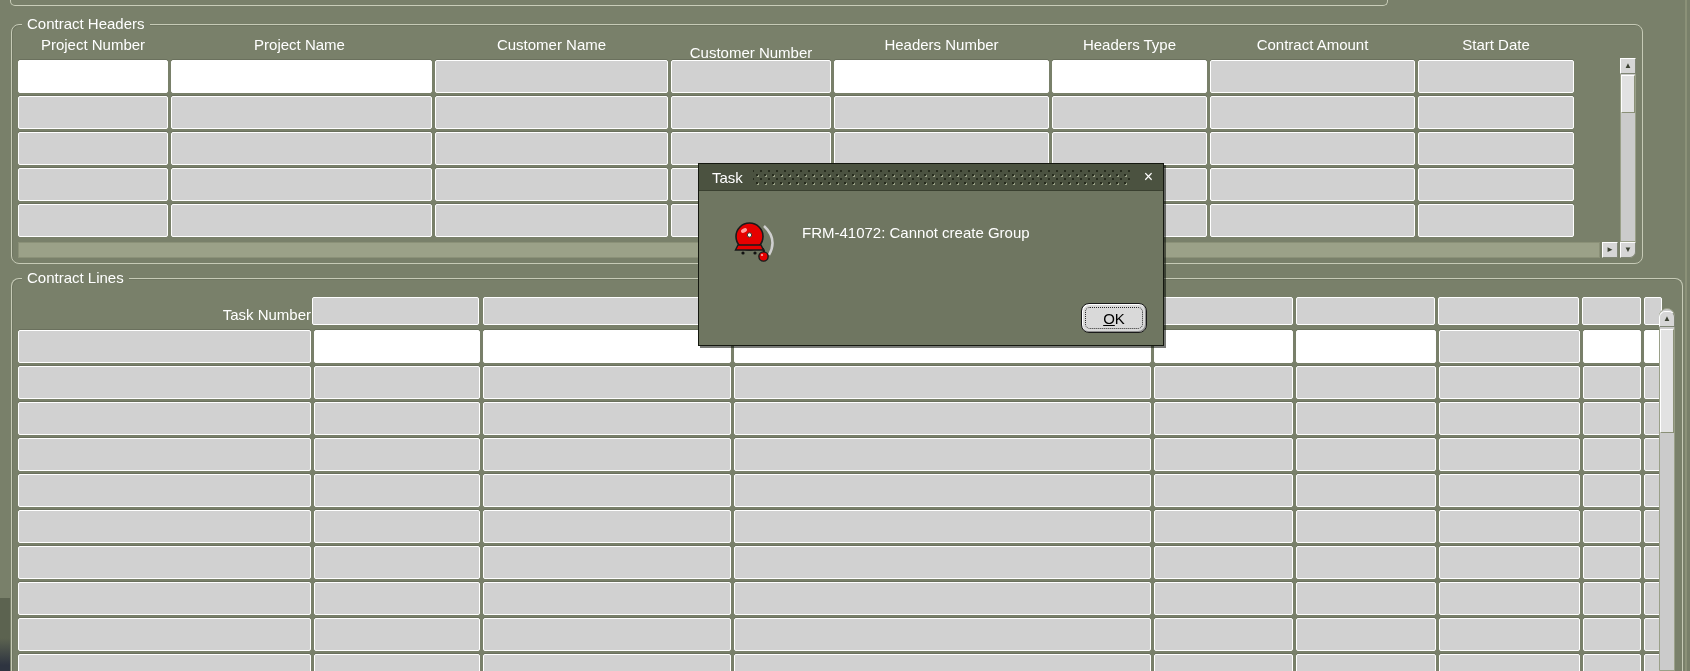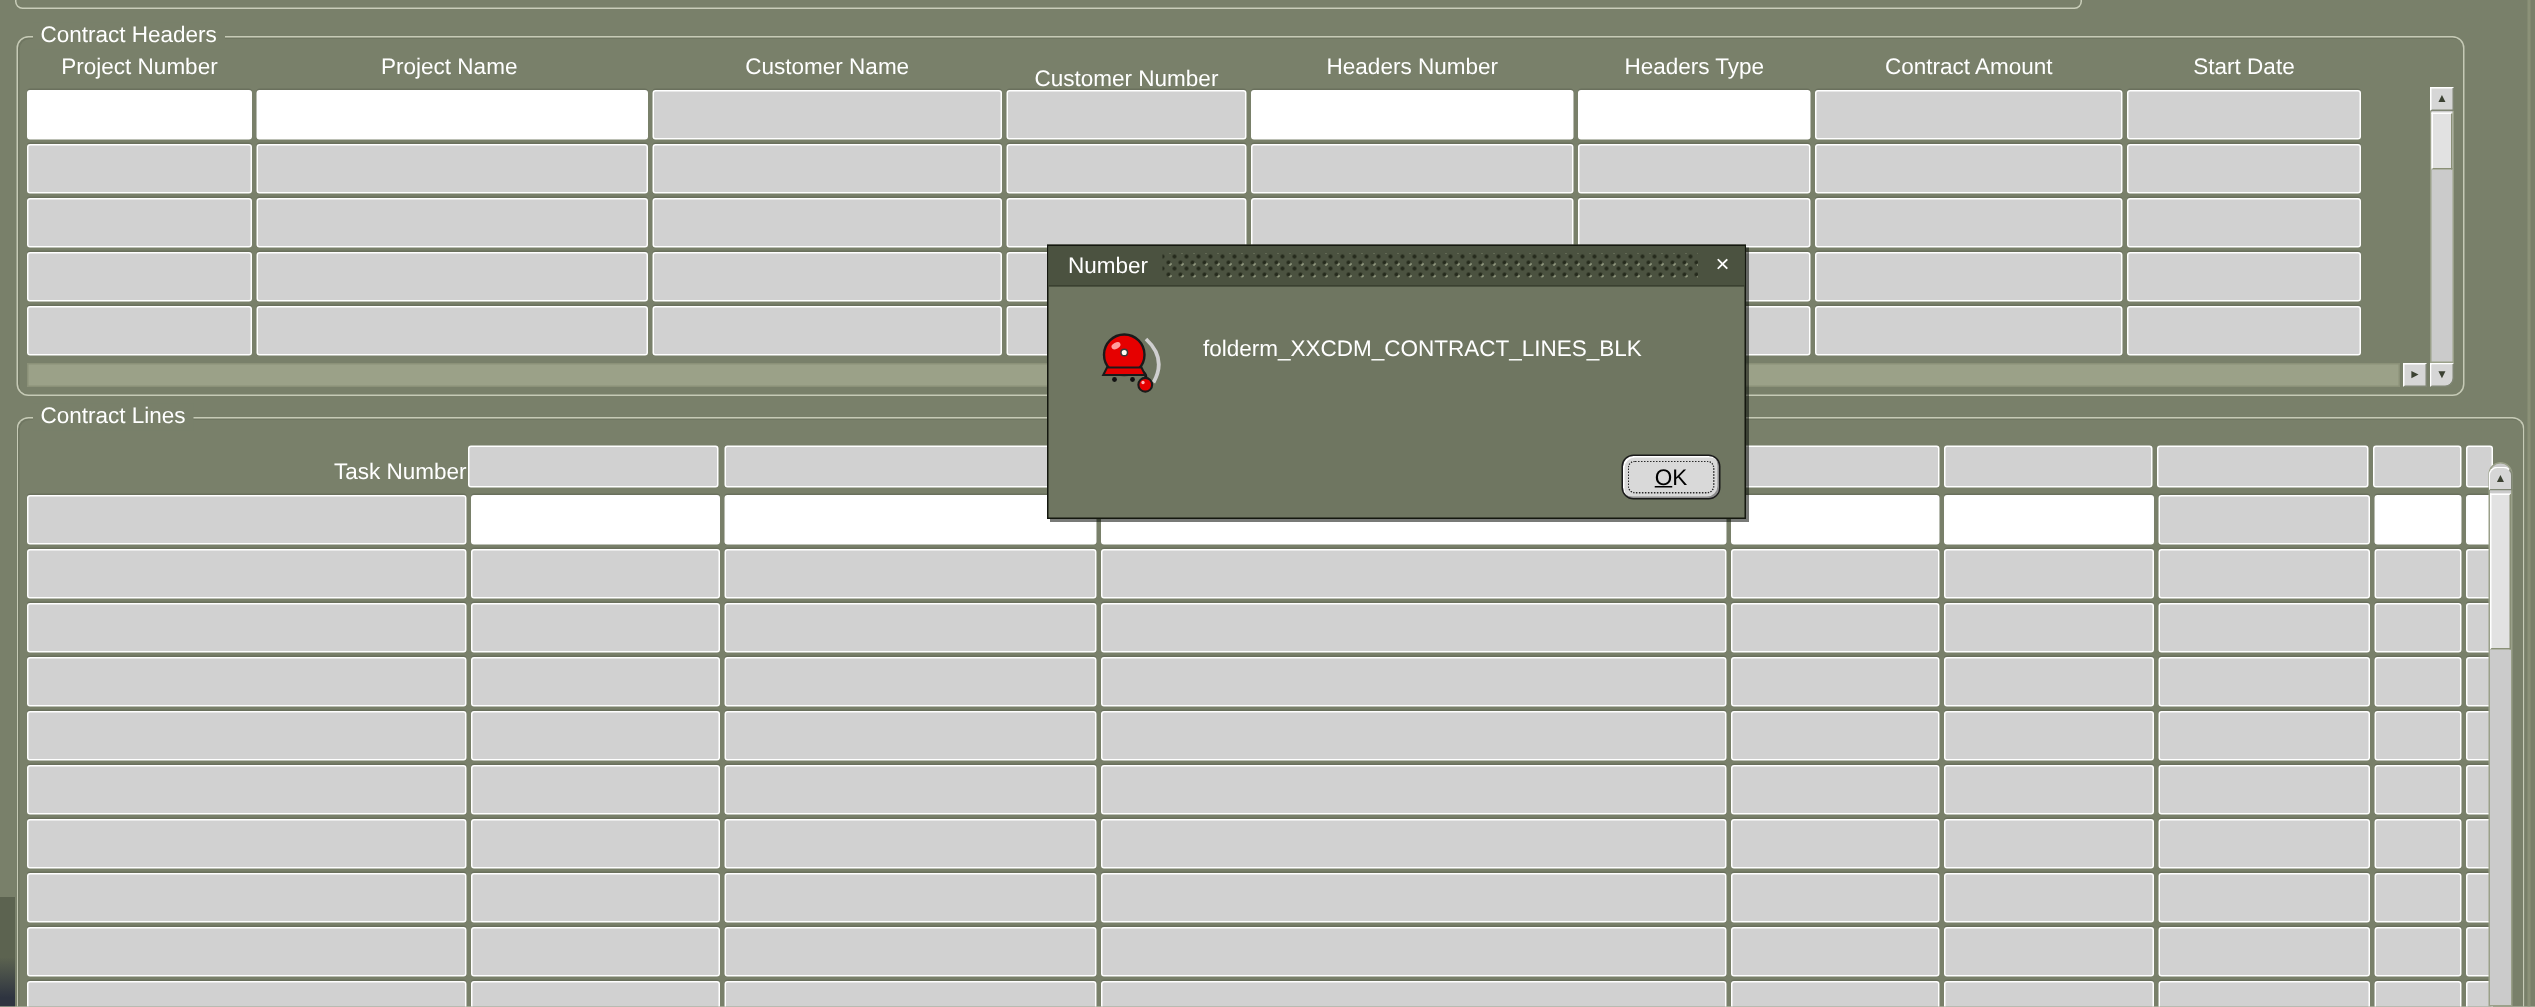--- a/index.html
+++ b/index.html
@@ -275,38 +275,38 @@
     <div class="cell" style="left: 1644px; top: 654px; width: 18px; height: 33px;"></div>
   </div>
 
 <div class="vscroll" style="left:1659px;top:308px;height:363px;border-radius:8px 8px 0 0;">
   <div class="sbtn" style="left:-1px;top:2px;border-radius:6px 6px 0 0;"><span>▲</span></div>
   <div class="sthumb" style="top:20px;height:104px;"></div>
 </div>
 
 <div class="dialog">
   <div class="dialog-titlebar">
-    <span class="dialog-title">Number</span>
+    <span class="dialog-title">Task</span>
     <span class="dither"></span>
     <span class="dialog-close">×</span>
   </div>
   <div>
     <svg class="bell" viewBox="0 0 46 48">
       <path d="M32 7 Q46 20 37 36" fill="none" stroke="#cfcfcf" stroke-width="2.5"></path>
       <path d="M27 28 Q35 30 30 37" fill="none" stroke="#111111" stroke-width="2"></path>
       <circle cx="17.5" cy="17.5" r="13.5" fill="#e60000" stroke="#1a1a1a" stroke-width="1.6"></circle>
       <path d="M6 26 h23 l2.5 5 h-28 z" fill="#e60000" stroke="#1a1a1a" stroke-width="1.4"></path>
       <ellipse cx="12" cy="11.5" rx="3.2" ry="2" fill="#ff9d9d" transform="rotate(-28 12 11.5)"></ellipse>
       <circle cx="17.5" cy="16" r="2.2" fill="#fffef2" stroke="#3a3a3a" stroke-width="1"></circle>
       <circle cx="11" cy="34" r="1.6" fill="#111111"></circle>
       <circle cx="23" cy="34" r="1.6" fill="#111111"></circle>
       <circle cx="31.5" cy="37.5" r="4.6" fill="#e60000" stroke="#1a1a1a" stroke-width="1.4"></circle>
       <circle cx="30" cy="36" r="1.1" fill="#ffb3b3"></circle>
     </svg>
     <div class="msg">
-      <div>folderm_XXCDM_CONTRACT_LINES_BLK</div>
+      <div>FRM-41072: Cannot create Group</div>
     </div>
     <button class="ok">
       <span class="focus-rect"></span>
       <u>O</u><span>K</span>
     </button>
   </div>
 </div>
 
 </body></html>

